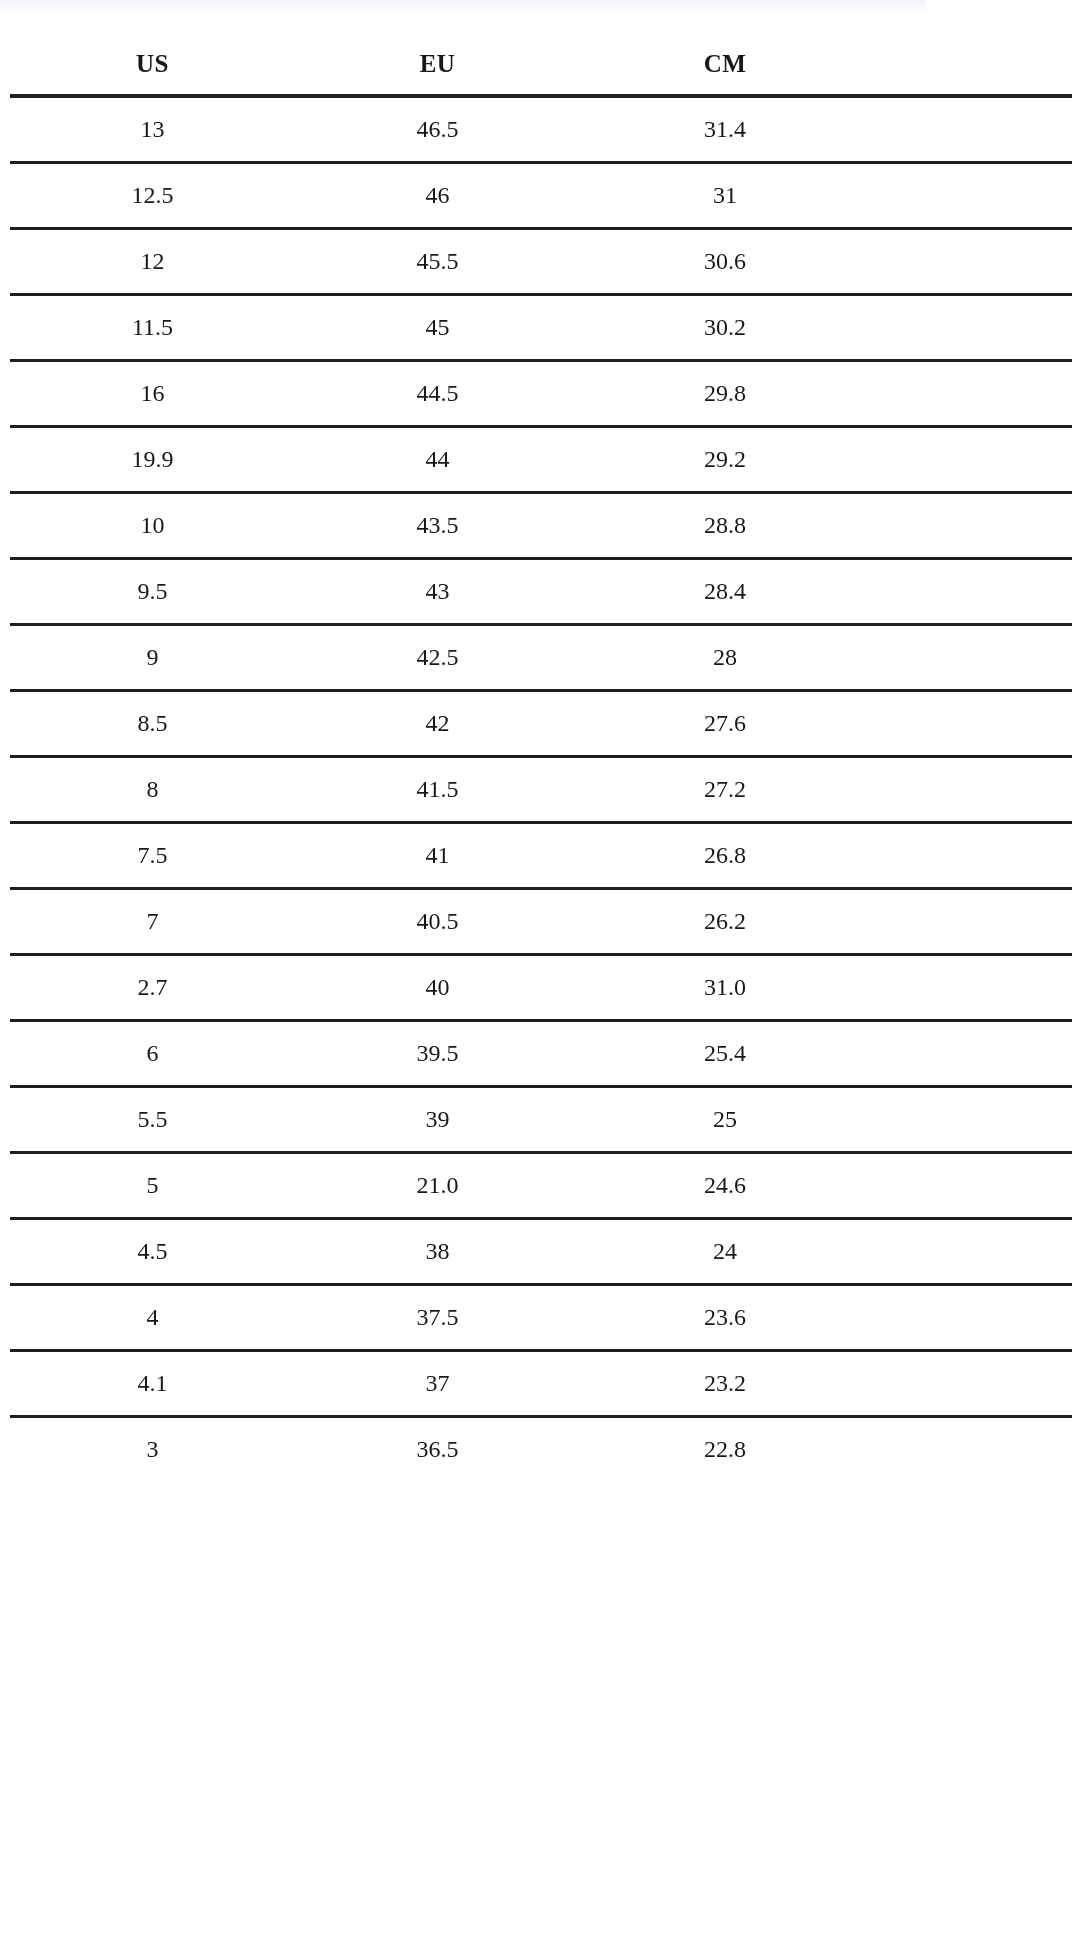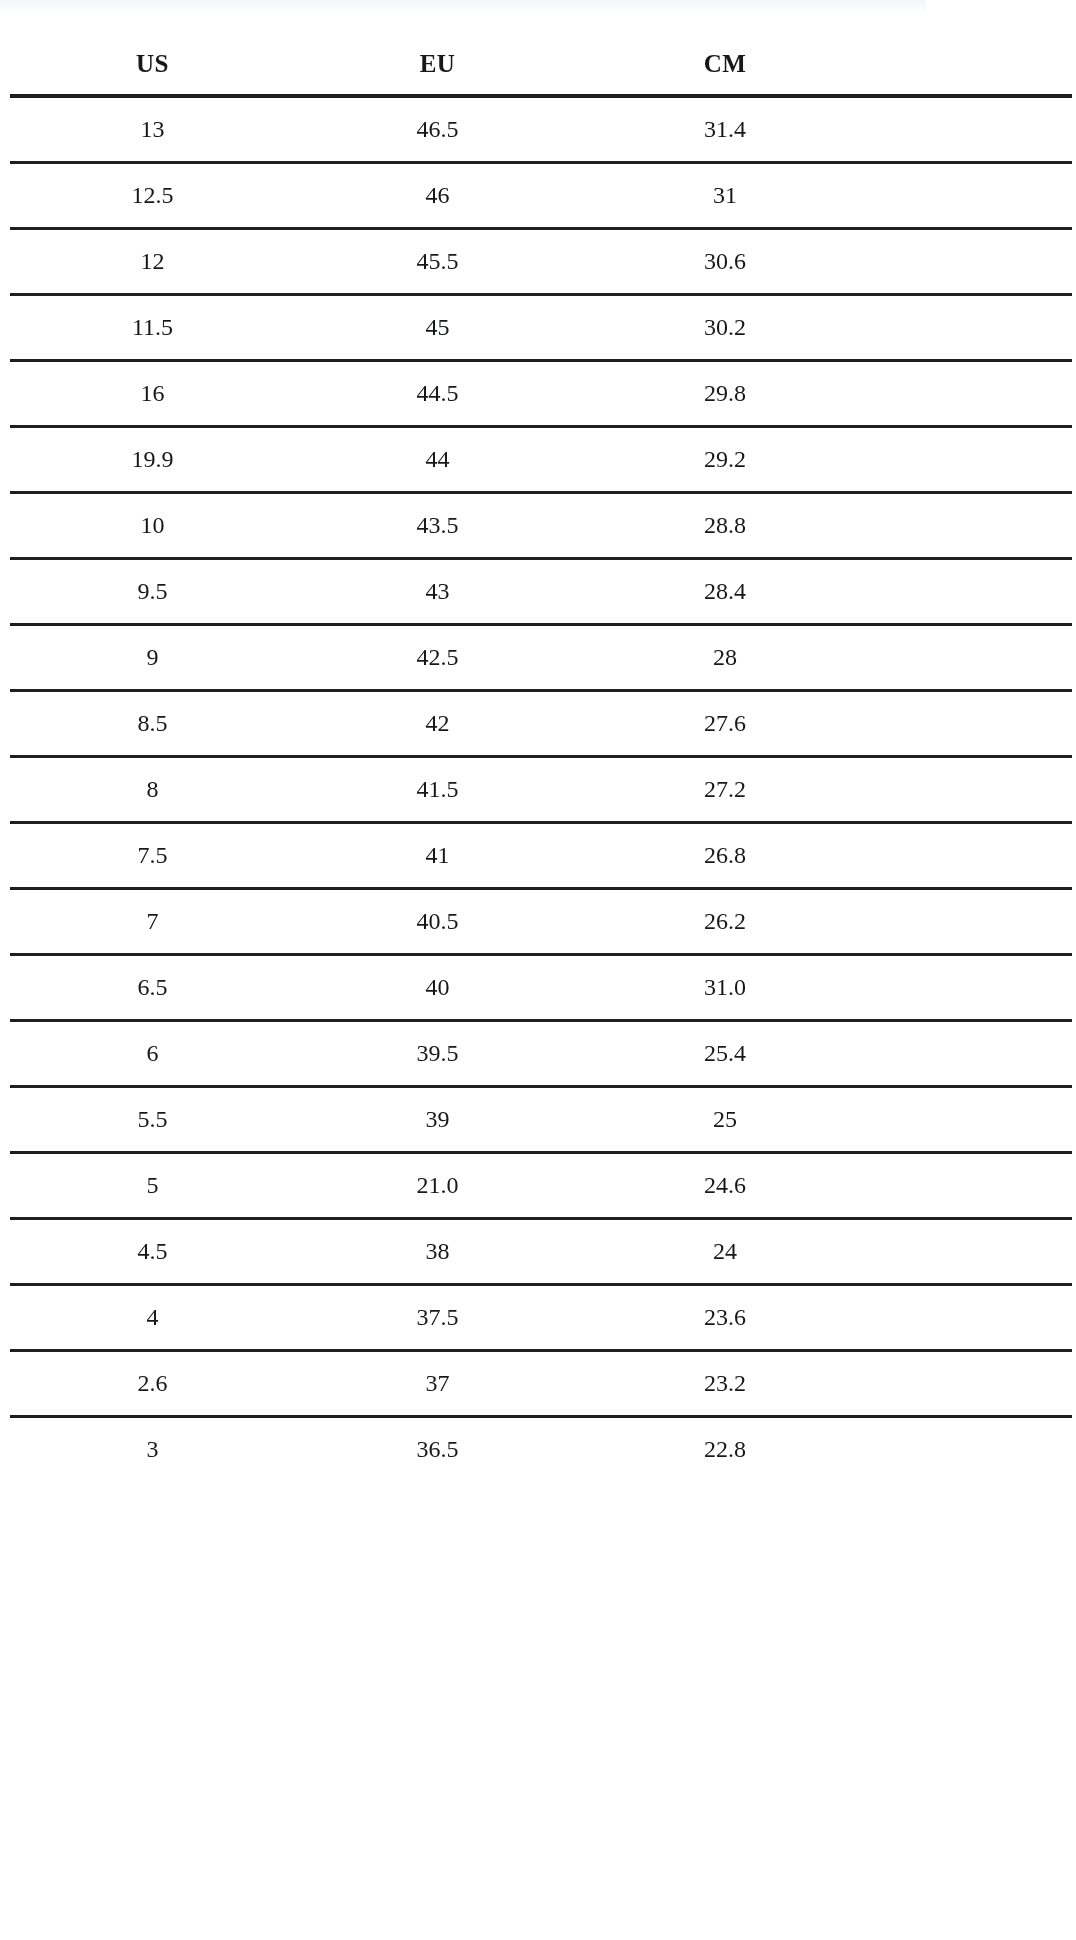--- a/index.html
+++ b/index.html
@@ -184,21 +184,21 @@
           <td>26.8</td>
           <td></td>
         </tr>
         <tr>
           <td>7</td>
           <td>40.5</td>
           <td>26.2</td>
           <td></td>
         </tr>
         <tr>
-          <td>6.5</td>
+          <td>2.7</td>
           <td>40</td>
           <td>31.0</td>
           <td></td>
         </tr>
         <tr>
           <td>6</td>
           <td>39.5</td>
           <td>25.4</td>
           <td></td>
         </tr>
@@ -220,21 +220,21 @@
           <td>24</td>
           <td></td>
         </tr>
         <tr>
           <td>4</td>
           <td>37.5</td>
           <td>23.6</td>
           <td></td>
         </tr>
         <tr>
-          <td>2.6</td>
+          <td>4.1</td>
           <td>37</td>
           <td>23.2</td>
           <td></td>
         </tr>
         <tr>
           <td>3</td>
           <td>36.5</td>
           <td>22.8</td>
           <td></td>
         </tr>

